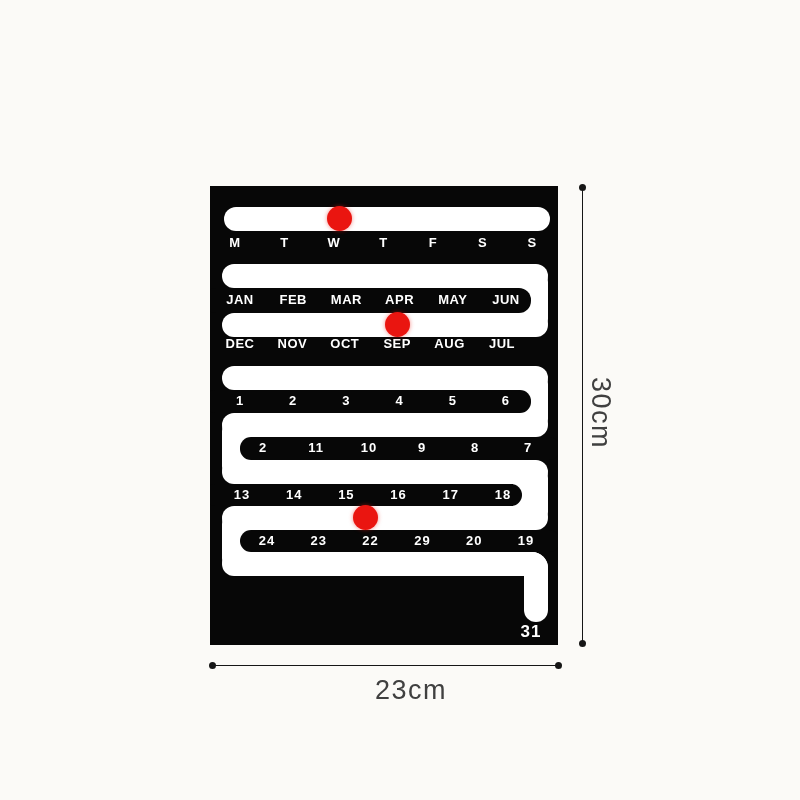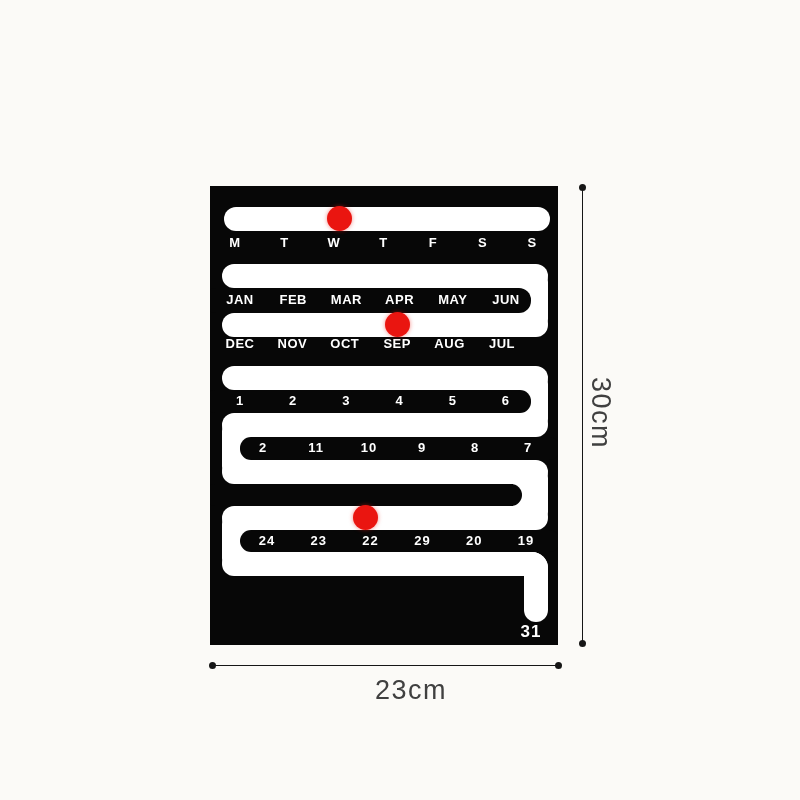--- a/index.html
+++ b/index.html
@@ -148,20 +148,28 @@
 
   <div class="lrow dt r-d2">
     <span>2</span>
     <span>11</span>
     <span>10</span>
     <span>9</span>
     <span>8</span>
     <span>7</span>
   </div>
 
+  <div class="lrow dt r-d3">
+    <span>13</span>
+    <span>14</span>
+    <span>15</span>
+    <span>16</span>
+    <span>17</span>
+    <span>18</span>
+  </div>
 
   <div class="lrow dt r-d4">
     <span>24</span>
     <span>23</span>
     <span>22</span>
     <span>29</span>
     <span>20</span>
     <span>19</span>
   </div>
 

